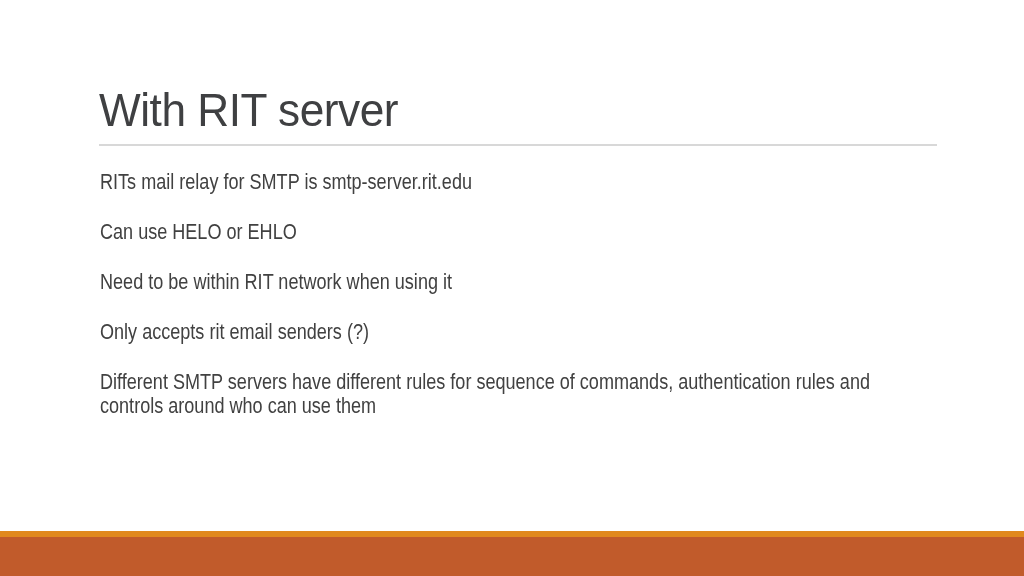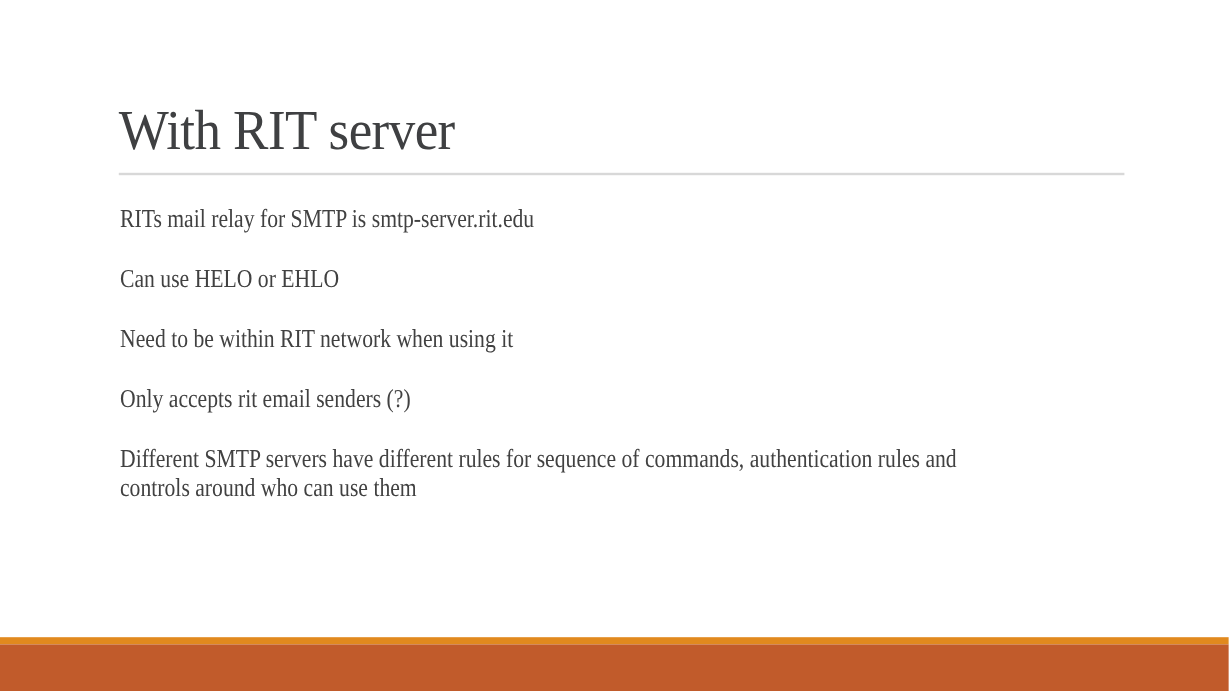--- a/index.html
+++ b/index.html
@@ -65,21 +65,21 @@
     position: absolute;
     left: 0;
     top: 537px;
     width: 1024px;
     height: 39px;
   }
 </style>
 </head>
 <body>
 
-<div class="slide" style="background: rgb(255, 255, 255); font-family: Liberation Serif, serif;">
+<div class="slide" style="background: rgb(255, 255, 255);">
 
   <div class="slide-title" style="color: rgb(63, 64, 66);">With RIT server</div>
 
   <div class="title-divider" style="background: rgb(216, 216, 216);"></div>
 
   <div class="body-line l1" style="color: rgb(65, 65, 65);">RITs mail relay for SMTP is smtp-server.rit.edu</div>
 
   <div class="body-line l2" style="color: rgb(65, 65, 65);">Can use HELO or EHLO</div>
 
   <div class="body-line l3" style="color: rgb(65, 65, 65);">Need to be within RIT network when using it</div>

